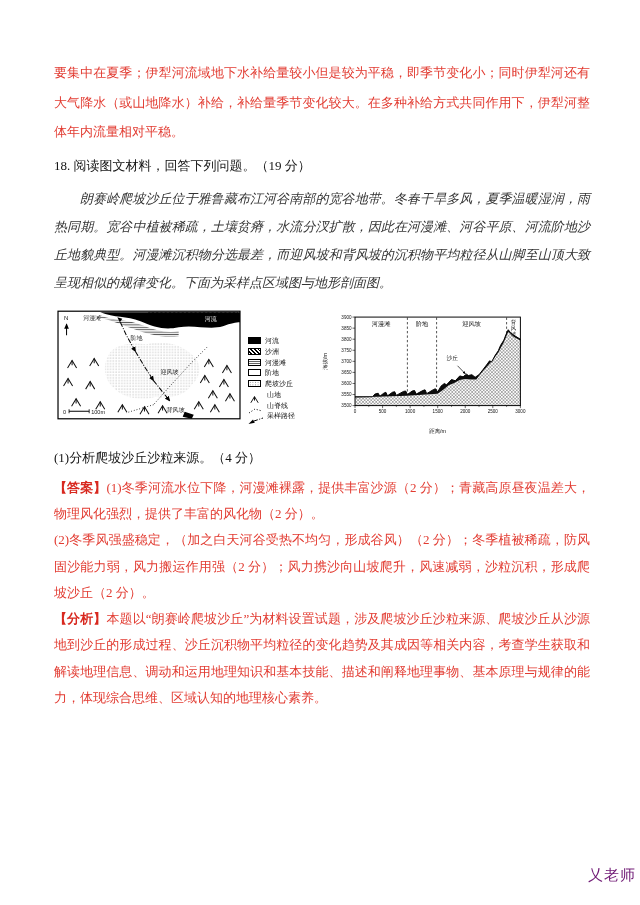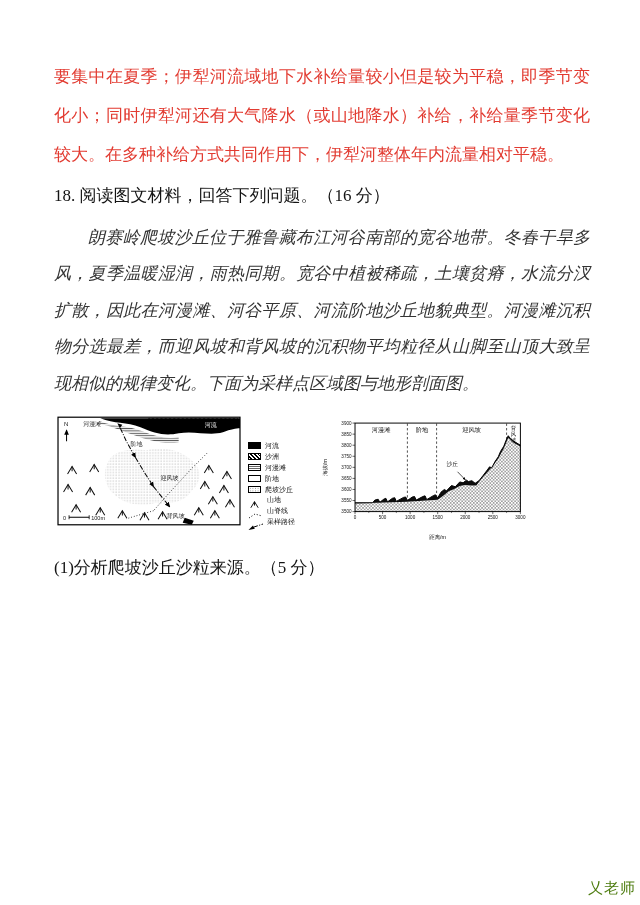--- a/index.html
+++ b/index.html
@@ -1,19 +1,19 @@
 <!DOCTYPE html>
 <html><head>
 <meta charset="utf-8">
 <style>
   html,body{margin:0;padding:0;background:#fff;}
   body{width:640px;height:905px;overflow:hidden;position:relative;
        font-family:"Liberation Serif","DejaVu Serif",serif;color:#1c1c1c;}
   .page{padding:58px 50px 0 54px;width:536px;box-sizing:content-box;}
-  p{margin:0 0 7px 0;font-size:17px;text-align:justify;letter-spacing:0;}
+  p{margin:0 0 7px 0;font-size:13px;text-align:justify;letter-spacing:0;}
   .red{color:#e23b31;}
   .rlabel{font-weight:bold;color:#d8281f;}
   .lh-a{line-height:2.28;}
   .ans{line-height:2.02;margin:0;}
   .material{color:#333;font-style:italic;line-height:2.15;text-indent:2em;margin-bottom:12px;}
   .q{color:#141414;margin:0 0 6px 0;line-height:1.6;}
   .heading{color:#141414;margin:2px 0 8px 0;line-height:1.8;}
   .figure-row{display:flex;align-items:flex-start;gap:6px;margin:6px 0 10px 2px;}
   #map-svg,#profile-chart{display:block;}
   #map-svg text{font-family:"Liberation Sans","DejaVu Sans",sans-serif;fill:#1a1a1a;}
@@ -22,31 +22,31 @@
   .legend{margin-top:26px;width:66px;flex:none;}
   .lg-row{display:flex;align-items:center;gap:4px;height:10.8px;}
   .lg-label{font:7px/1 "Liberation Sans","DejaVu Sans",sans-serif;color:#111;white-space:nowrap;}
   .sw{width:13px;height:7px;border:1px solid #000;display:inline-block;flex:none;box-sizing:border-box;}
   .sw-river{background:#000;}
   .sw-sandbar{background:repeating-linear-gradient(45deg,#fff 0 1.4px,#000 1.4px 2.6px);}
   .sw-floodplain{background:repeating-linear-gradient(180deg,#fff 0 1px,#666 1px 2.2px);}
   .sw-terrace{background:#fff;}
   .sw-dune{background-image:radial-gradient(circle,#858585 0.55px,transparent 0.7px);background-size:2.6px 2.6px;background-color:#fff;}
   .sw-plain{border:none;width:15px;height:9px;}
-  .watermark{position:absolute;right:4px;bottom:7px;color:#4d7c0f;
+  .watermark{position:absolute;right:4px;bottom:20px;color:#701a75;
              font:15px "Liberation Sans","DejaVu Sans",sans-serif;letter-spacing:1px;}
 </style>
 </head>
 <body>
 
 <div class="page">
 
   <p class="red lh-a">要集中在夏季；伊犁河流域地下水补给量较小但是较为平稳，即季节变化小；同时伊犁河还有大气降水（或山地降水）补给，补给量季节变化较大。在多种补给方式共同作用下，伊犁河整体年内流量相对平稳。</p>
 
-  <p class="heading">18. 阅读图文材料，回答下列问题。（16 分）</p>
+  <p class="heading">18. 阅读图文材料，回答下列问题。（19 分）</p>
 
   <p class="material">朗赛岭爬坡沙丘位于雅鲁藏布江河谷南部的宽谷地带。冬春干旱多风，夏季温暖湿润，雨热同期。宽谷中植被稀疏，土壤贫瘠，水流分汊扩散，因此在河漫滩、河谷平原、河流阶地沙丘地貌典型。河漫滩沉积物分选最差，而迎风坡和背风坡的沉积物平均粒径从山脚至山顶大致呈现相似的规律变化。下面为采样点区域图与地形剖面图。</p>
 
   <div class="figure-row">
 
     <svg id="map-svg" viewBox="0 0 185 112" width="186" height="113">
       <defs>
         <pattern id="mhatch" width="3" height="3" patternUnits="userSpaceOnUse" patternTransform="rotate(45)">
           <line x1="1.5" y1="0" x2="1.5" y2="3" stroke="#000" stroke-width="1.1"></line>
         </pattern>
@@ -235,18 +235,21 @@
         <line x1="206" y1="99" x2="206" y2="101.6" stroke="#000" stroke-width="0.6"></line>
         <text x="206" y="107" font-size="4.7" text-anchor="middle">3000</text>
         <rect x="36" y="8" width="170" height="91" fill="none" stroke="#000" stroke-width="1"></rect>
         <text x="130.06666666666666" y="51.68" font-size="6">沙丘</text>
         <line x1="141.4" y1="58.05" x2="149.33333333333331" y2="66.24000000000001" stroke="#000" stroke-width="0.7" marker-end="url(#carr)"></line>
         <text x="121" y="127" font-size="5.6" text-anchor="middle">距离/m</text>
         <text x="7.5" y="53.5" font-size="5.6" text-anchor="middle" transform="rotate(-90 7.5 53.5)">海拔/m</text>
       </svg>
   </div>
 
-  <p class="q">(1)分析爬坡沙丘沙粒来源。（5 分）</p>
-
+  <p class="q">(1)分析爬坡沙丘沙粒来源。（4 分）</p>
+
+  <p class="red ans"><b class="rlabel">【答案】</b><span>(1)冬季河流水位下降，河漫滩裸露，提供丰富沙源（2 分）；青藏高原昼夜温差大，物理风化强烈，提供了丰富的风化物（2 分）。</span></p>
+  <p class="red ans"><span>(2)冬季风强盛稳定，（加之白天河谷受热不均匀，形成谷风）（2 分）；冬季植被稀疏，防风固沙能力弱，风力搬运作用强（2 分）；风力携沙向山坡爬升，风速减弱，沙粒沉积，形成爬坡沙丘（2 分）。</span></p>
+  <p class="red ans"><b class="rlabel">【分析】</b><span>本题以“朗赛岭爬坡沙丘”为材料设置试题，涉及爬坡沙丘沙粒来源、爬坡沙丘从沙源地到沙丘的形成过程、沙丘沉积物平均粒径的变化趋势及其成因等相关内容，考查学生获取和解读地理信息、调动和运用地理知识和基本技能、描述和阐释地理事物、基本原理与规律的能力，体现综合思维、区域认知的地理核心素养。</span></p>
 
 </div>
 
 <div class="watermark">乂老师</div>
 
 </body></html>

